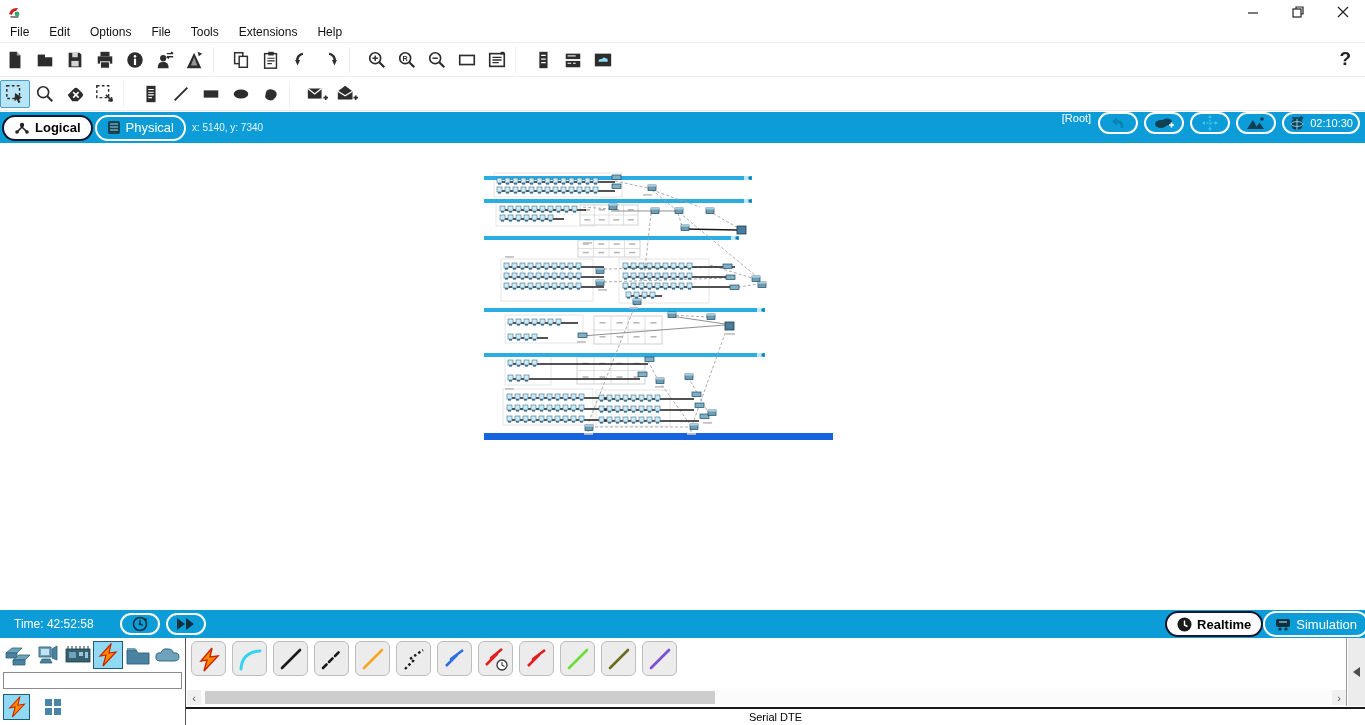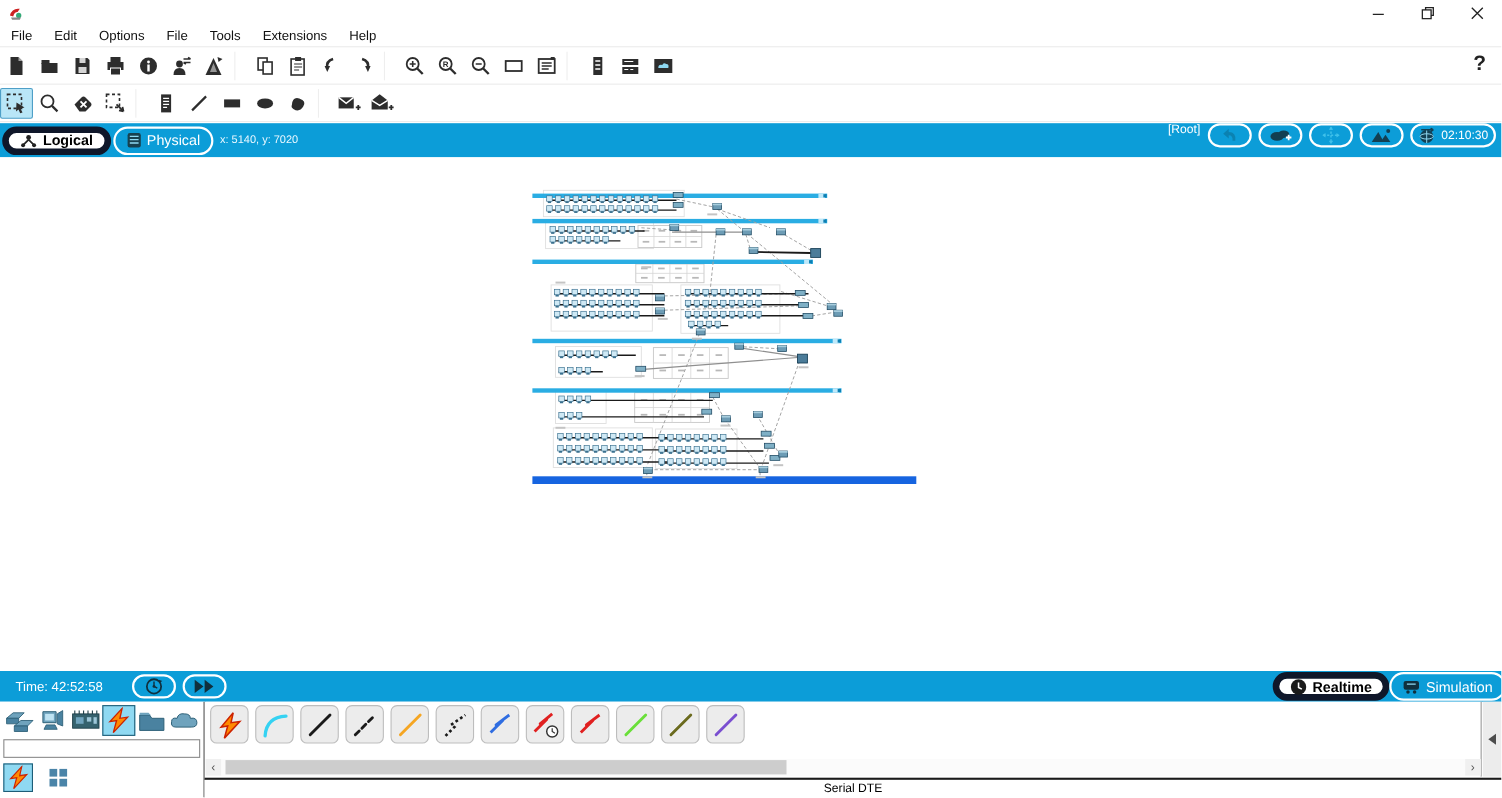--- a/index.html
+++ b/index.html
@@ -23,21 +23,21 @@
   .tsep { width:10px; height:26px; border-left:1px solid #eee; margin:0 3px; }
   .help-q { position:absolute; right:14px; top:4px; font-size:19px; font-weight:bold; color:#222; }
 
   
   .toolbar-2 { position:absolute; left:0; top:78px; width:1365px; height:33px; background:#fff; display:flex; align-items:center; border-bottom:1px solid #ececec; }
   .ti.sel { background:#b9e6f7; border:1px solid #4e9fc7; border-radius:2px; }
 
   
   .wsbar { position:absolute; left:0; top:112px; width:1365px; height:31px; background:#0c9dd8; display:flex; align-items:center; }
   .pill { height:26px; border-radius:13px; display:flex; align-items:center; padding:0 10px; font-size:13px; }
-  .pill.active { background:#fff; color:#000; font-weight:bold; border:6px solid #0f172a; }
+  .pill.active { background:#fff; color:#000; font-weight:bold; border:2px solid #0f172a; }
   .pill.ghost { background:transparent; color:#fff; border:2px solid #fff; }
   .ws-coords { color:#eaf8ff; font-size:10px; margin-left:6px; }
   .ws-right { position:absolute; right:2px; top:0; height:31px; display:flex; }
   .root-label { color:#fff; font-size:11px; margin-right:4px; }
   .oval { height:22px; min-width:40px; border:2px solid #fff; border-radius:12px; display:flex; align-items:center; justify-content:center; margin:0 3px; padding:0 5px; }
   .oval .time-text { color:#fff; font-size:11px; margin-left:4px; }
 
   
   .canvas { position:absolute; left:0; top:143px; width:1365px; height:467px; background:#fff; }
 
@@ -321,21 +321,21 @@
         </svg>
       <span style="margin-left:5px;">Logical</span>
     </div>
     <div class="pill ghost" style="margin-left:2px;justify-content:space-between;">
       <svg width="14" height="15" viewBox="0 0 14 15">
           <rect x="1" y="1" width="12" height="13" rx="2" fill="#17414f"></rect>
           <path d="M3 4 h8 M3 7 h8 M3 10 h8" stroke="#8fd9f2" stroke-width="1.2"></path>
         </svg>
       <span style="margin-left:5px;">Physical</span>
     </div>
-    <span class="ws-coords">x: 5140, y: 7020</span>
+    <span class="ws-coords">x: 5140, y: 7340</span>
     <div class="ws-right">
       <span class="root-label">[Root]</span>
       <div class="oval">
           <svg width="18" height="14" viewBox="0 0 18 14">
             <path d="M14 12 Q15 4 8 4 L8 1 L3 5.5 L8 10 L8 7 Q12 7 11.5 12 Z" fill="#0b82b1"></path>
           </svg>
         </div>
       <div class="oval">
           <svg width="22" height="15" viewBox="0 0 22 15">
             <ellipse cx="8" cy="8" rx="6" ry="4" fill="#123f52"></ellipse>

